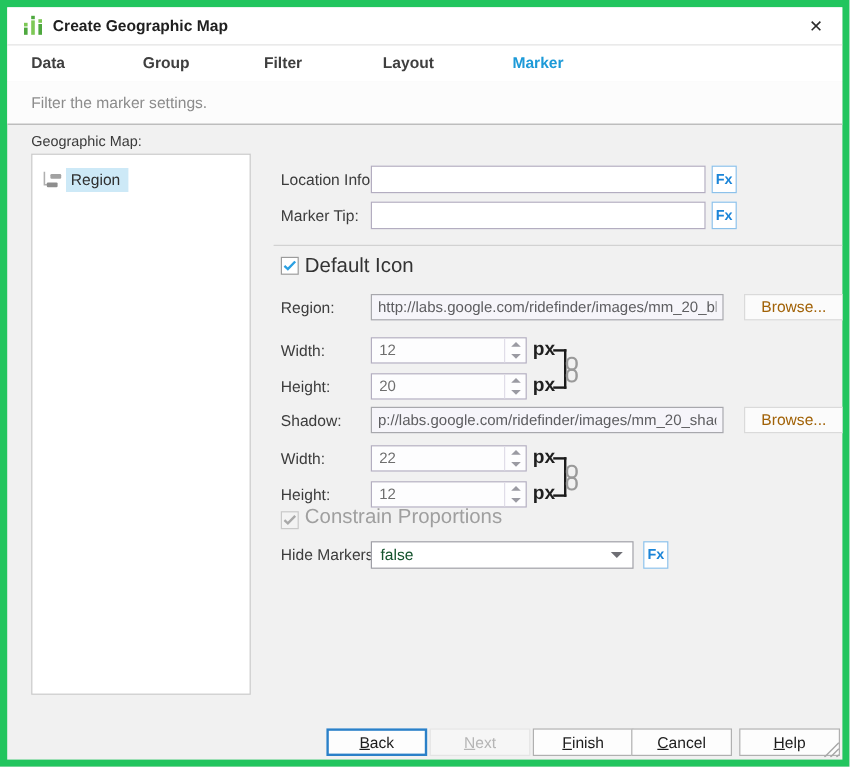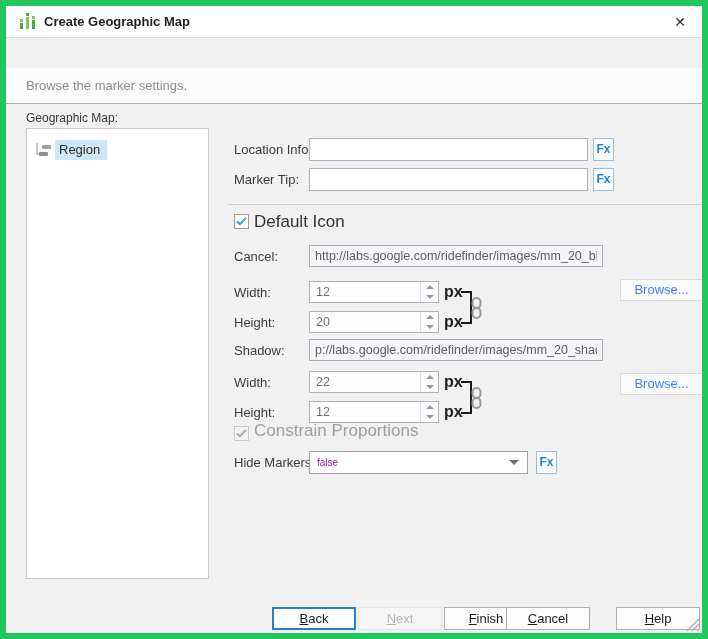--- a/index.html
+++ b/index.html
@@ -31,21 +31,21 @@
 
   
   .flabel{position:absolute;left:228px;font-size:13px;color:#3c3c3c;line-height:23px;white-space:nowrap;}
   .flabel.disabled{color:#9f9f9f;}
 
   .tinput{position:absolute;left:303px;width:279px;height:23px;border:1px solid #b3adc0;background:#ffffff;font-size:12px;color:#333;padding:0 5px;outline:none;}
   .rinput{position:absolute;left:303px;width:294px;height:22px;border:1px solid #a8a8ad;background:#f6f5fa;font-size:12.5px;color:#5d5d60;padding:0 5px;outline:none;white-space:nowrap;overflow:hidden;}
 
   .fx{position:absolute;width:21px;height:23px;border:1px solid #8cc1ea;background:#ffffff;color:#1b85d8;font-size:12px;font-weight:bold;text-align:center;line-height:21px;cursor:default;}
 
-  .btn-browse{position:absolute;left:614px;width:83px;height:22px;background:#fbfbfb;border:1px solid #dadada;color:#3b82f6;font-size:13px;text-align:center;line-height:20px;cursor:default;margin-top:34px;}
+  .btn-browse{position:absolute;left:614px;width:83px;height:22px;background:#fbfbfb;border:1px solid #dadada;color:#a16207;font-size:13px;text-align:center;line-height:20px;cursor:default;}
 
   .divider{position:absolute;left:222px;width:474px;height:1px;background:#d2d2d2;}
 
   
   .checkbox{position:absolute;width:15px;height:15px;background:#ffffff;border:1px solid #9b9b9b;display:flex;align-items:center;justify-content:center;}
   .checkbox.disabled{background:#f3f3f3;border-color:#c9c9c9;}
   .cb-label{position:absolute;font-size:17px;color:#333;line-height:16px;}
 
   
   .spin{position:absolute;left:303px;width:130px;height:22px;border:1px solid #b3aec0;background:#fdfdfe;display:flex;}
@@ -54,21 +54,21 @@
   .spin-up,.spin-down{flex:1;display:flex;align-items:center;justify-content:center;}
   .tri-up{width:0;height:0;border-left:4px solid transparent;border-right:4px solid transparent;border-bottom:4px solid #9a9aa2;}
   .tri-down{width:0;height:0;border-left:4px solid transparent;border-right:4px solid transparent;border-top:4px solid #9a9aa2;}
   .px-label{position:absolute;left:438px;font-size:16px;font-weight:bold;color:#1f1f1f;line-height:22px;}
 
   .bracket{position:absolute;left:455px;width:11px;border:2px solid #1b1b1b;border-left:none;}
   .chain{position:absolute;left:463px;width:15px;height:22px;}
 
   
   .combo{position:absolute;left:303px;top:445px;width:219px;height:23px;background:#ffffff;border:1px solid #9f9fa6;display:flex;align-items:center;}
-  .combo-value{flex:1;font-size:10px;color:#a21caf;padding:0 7px;}
+  .combo-value{flex:1;font-size:13px;color:#14532d;padding:0 7px;}
   .combo-arrow{width:0;height:0;border-left:5px solid transparent;border-right:5px solid transparent;border-top:5px solid #6e6e74;margin-right:8px;}
 
   
   .btn{position:absolute;top:601px;width:84px;height:23px;background:#fdfdfd;border:1px solid #b0b0b0;font-size:13px;color:#1c1c1c;text-align:center;cursor:default;padding:0;}
   .btn .t{display:block;line-height:21px;}
   .btn .t::first-letter{text-decoration:underline;}
   .btn.focused{border:2px solid #2a80c8;}
   .btn.focused .t{line-height:19px;}
   .btn.disabled{background:#f6f6f6;border-color:#e4e4e4;color:#b5b5b5;}
   .grip{position:absolute;right:2px;bottom:2px;width:15px;height:14px;}
@@ -84,23 +84,34 @@
       <rect x="1" y="6" width="3" height="3" fill="#7dc855"></rect>
       <rect x="7" y="4" width="3" height="12" fill="#7dc855"></rect>
       <rect x="7" y="0" width="3" height="3" fill="#4ea83e"></rect>
       <rect x="13" y="7" width="3" height="9" fill="#4ea83e"></rect>
       <rect x="13" y="3" width="3" height="3" fill="#7dc855"></rect>
     </svg>
     <span class="title">Create Geographic Map</span>
     <span class="close">✕</span>
   </div>
 
+  <div class="steps">
+    <span class="step" style="left:20px">Data</span>
+    <div class="step-dash" style="left:62px;width:42px"></div>
+    <span class="step" style="left:113px">Group</span>
+    <div class="step-dash" style="left:163px;width:42px"></div>
+    <span class="step" style="left:214px">Filter</span>
+    <div class="step-dash" style="left:258px;width:44px"></div>
+    <span class="step" style="left:313px">Layout</span>
+    <div class="step-dash" style="left:366px;width:44px"></div>
+    <span class="step active" style="left:421px">Marker</span>
+  </div>
 
   <div class="desc">
-    <span>Browse the marker settings.</span>
+    <span>Filter the marker settings.</span>
   </div>
 
   <span class="panel-label">Geographic Map:</span>
   <div class="listbox">
     <div class="tree-item">
       <svg class="tree-icon" viewBox="0 0 17 15">
         <path d="M2 0 L2 11 L5 11" stroke="#b0b0b0" fill="none" stroke-width="1.3"></path>
         <rect x="7" y="2" width="9" height="4" rx="1" fill="#a2a2a2"></rect>
         <rect x="4" y="9" width="9" height="4" rx="1" fill="#8e8e8e"></rect>
       </svg>
@@ -118,21 +129,21 @@
 
   <div class="divider" style="top:198px"></div>
 
   <span class="checkbox" style="left:228px;top:208px">
     <svg width="11" height="9" viewBox="0 0 12 10">
       <path d="M1 5 L4.2 8 L11 1" stroke="#2ba0e2" stroke-width="2.2" fill="none"></path>
     </svg>
   </span>
   <span class="cb-label" style="left:248px;top:208px">Default Icon</span>
 
-  <span class="flabel" style="top:239px">Cancel:</span>
+  <span class="flabel" style="top:239px">Region:</span>
   <input class="rinput" style="top: 239px;" readonly="" value="http://labs.google.com/ridefinder/images/mm_20_blue.png">
   <div class="btn-browse" style="top:239px">Browse...</div>
 
   <span class="flabel" style="top:275px">Width:</span>
   <div class="spin" style="top:275px">
     <input class="spin-val" value="12" style="">
     <div class="spin-btns">
       <div class="spin-up">
           <i class="tri-up"></i>
         </div>
@@ -217,21 +228,21 @@
 
   <button class="btn focused" style="left:266px">
       <span class="t">Back</span>
     </button>
   <button class="btn" style="left:438px">
       <span class="t">Finish</span>
     </button>
   <button class="btn disabled" style="left:352px">
       <span class="t">Next</span>
     </button>
-  <button class="btn" style="left:500px">
+  <button class="btn" style="left:520px">
       <span class="t">Cancel</span>
     </button>
   <button class="btn" style="left:610px">
       <span class="t">Help</span>
     </button>
 
   <svg class="grip" viewBox="0 0 15 14">
     <path d="M14 2 L2 14 M14 7 L7 14 M14 12 L12 14" stroke="#a8a8a8" stroke-width="1.2" fill="none"></path>
   </svg>
 

